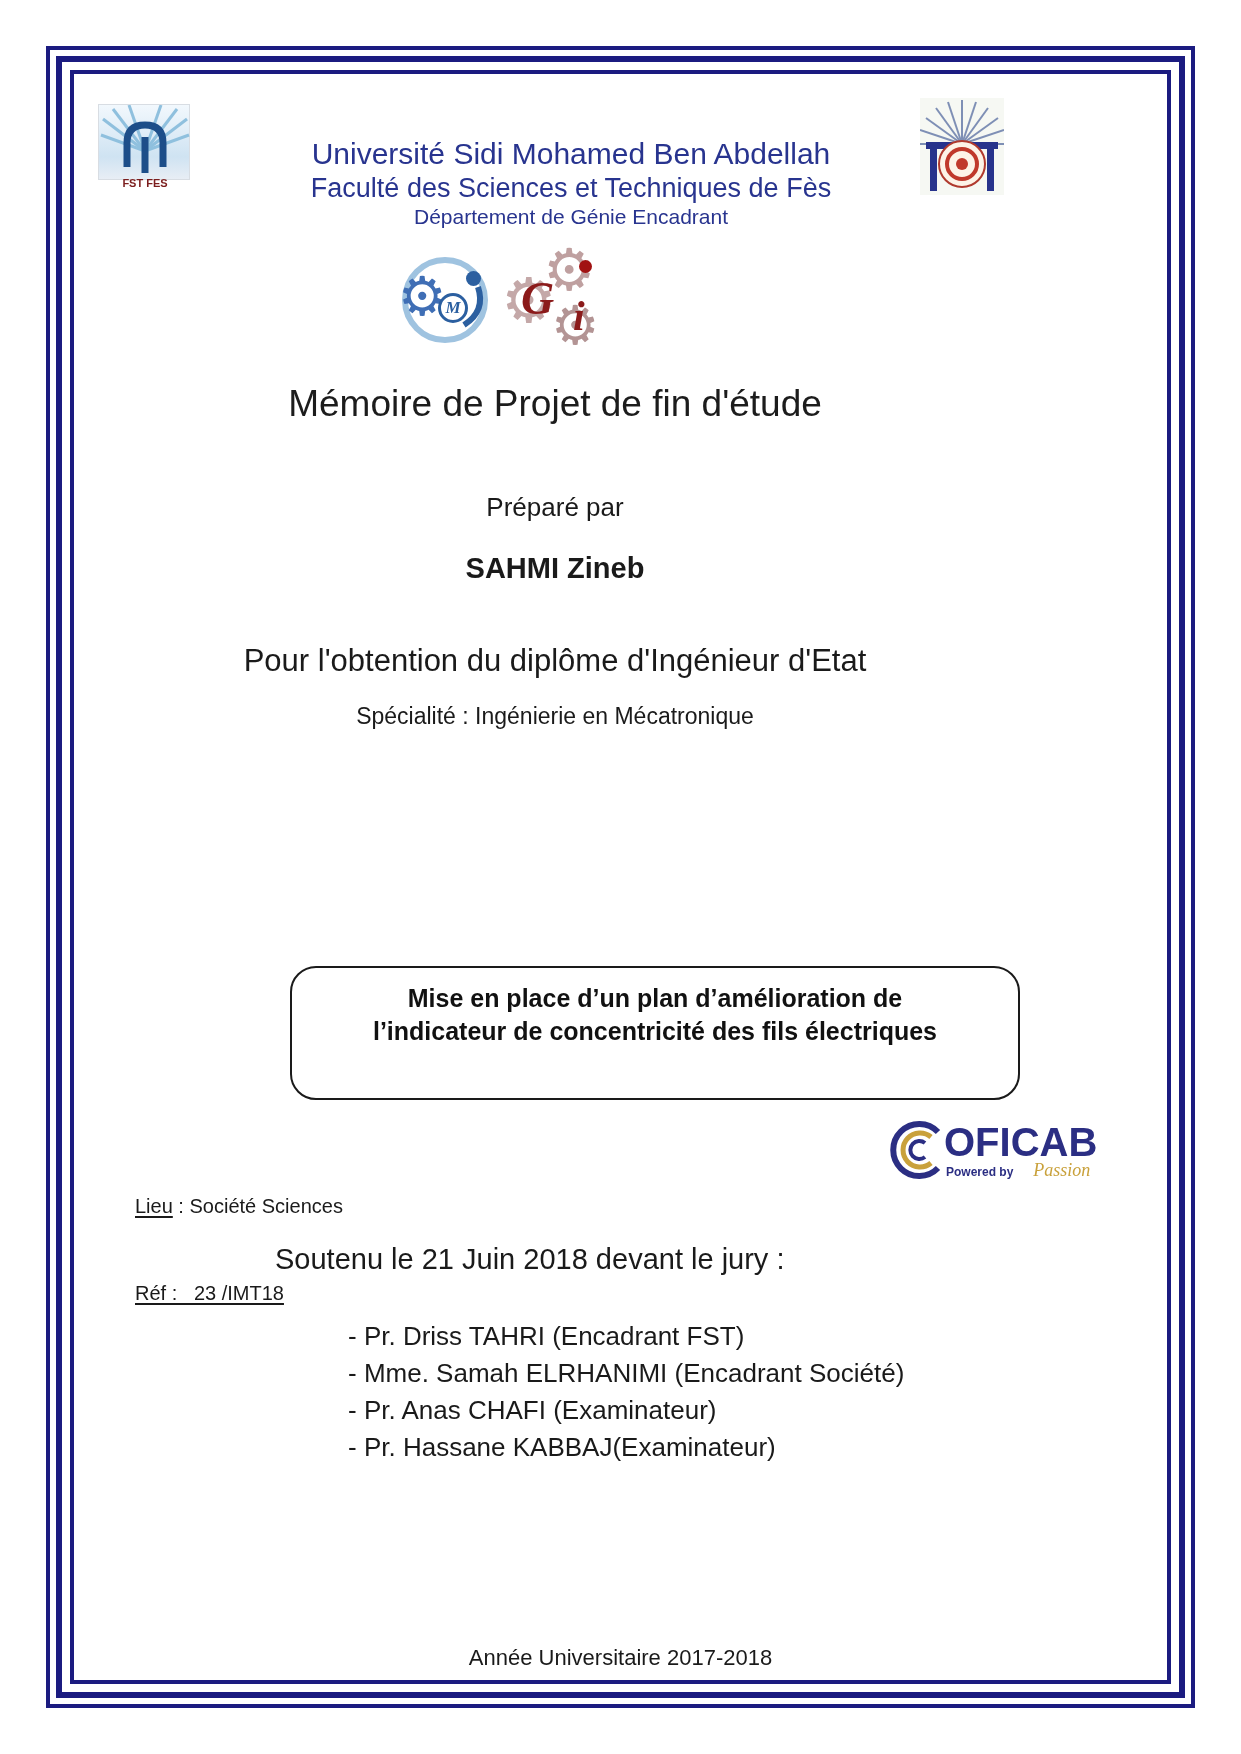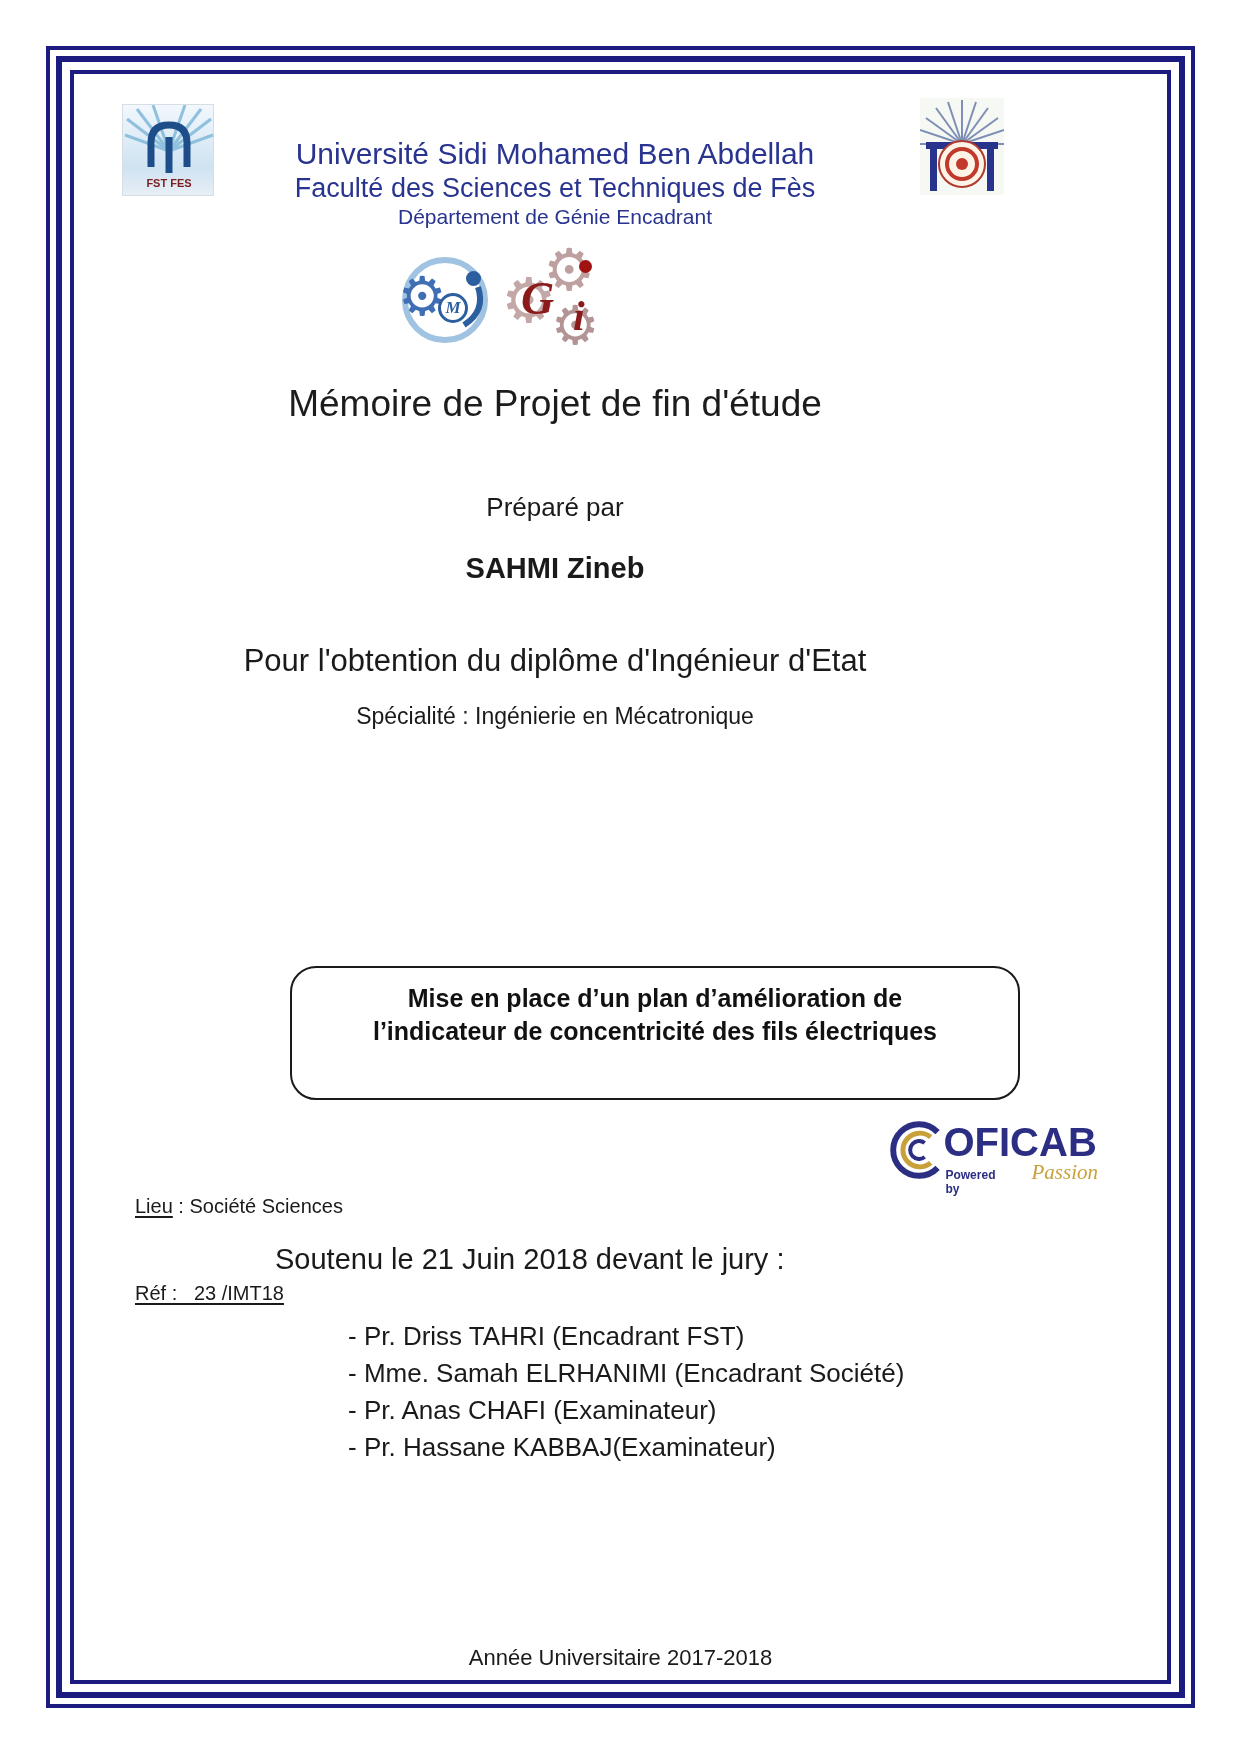--- a/index.html
+++ b/index.html
@@ -11,27 +11,27 @@
   
   .frame { position:absolute; border-style:solid; border-color:#1b1b80; pointer-events:none; }
   .frame.outer { inset:46px; border-width:4px; }
   .frame.mid   { inset:56px; border-width:6px; }
   .frame.inner { inset:70px; border-width:4px; }
 
   .abs { position:absolute; }
   .ctr { left:75px; width:960px; text-align:center; }
 
   
-  .hdr-block { top:136px; color:#28348f; }
+  .hdr-block { top:136px; color:#28348f;margin-left:16px; }
   .hdr-university { font-size:30px; line-height:36px; }
   .hdr-faculty    { font-size:27px; line-height:32px; }
   .hdr-department { font-size:21px; line-height:26px; }
 
   
-  .fst-logo { left:122px; top:104px; width:92px; height:92px;
+  .fst-logo { left:98px; top:104px; width:92px; height:76px;
     background:linear-gradient(180deg,#f2f8fd 0%,#cfe3f2 70%,#e8eef5 100%);
     border:1px solid #d8dde3; }
   
   .seal-logo { left:920px; top:98px; width:84px; height:97px; background:#f6f8f3; }
 
   
   .meca-logo { left:398px; top:253px; width:95px; height:95px; }
   .meca-gear { position:absolute; left:0px; top:12px; font-size:54px; color:#3f6eb5;
     font-family:"DejaVu Sans", sans-serif; }
   .meca-mcircle { position:absolute; left:40px; top:40px; width:30px; height:30px;
@@ -72,21 +72,21 @@
   
   .lieu-block { left:135px; top:1134px; font-size:20px; line-height:29px; white-space:pre; }
   .lieu-block .u { text-decoration:underline; text-underline-offset:3px; }
 
   
   .coficab { left:888px; top:1118px; width:210px; height:74px; display:flex; align-items:flex-start; }
   .cof-right { margin-left:-8px; margin-top:2px; display:flex; flex-direction:column; }
   .cof-word { font-size:40px; font-weight:bold; color:#2b2e83; letter-spacing:0px; line-height:44px; }
   .cof-tag { display:flex; gap:20px; align-items:baseline; margin-top:-4px; margin-left:2px; }
   .cof-pb { font-size:12px; font-weight:bold; color:#2b2e83; }
-  .cof-passion { font-size:21px; font-style:italic; color:#c9a13b;
+  .cof-passion { font-size:18px; font-style:italic; color:#c9a13b;
     font-family:"Liberation Serif", serif; }
 
   
   .defense { left:275px; top:1243px; font-size:29px; }
   .jury { left:348px; top:1318px; font-size:26px; line-height:37px; }
 
   .footer { top:1645px; left:0; width:1241px; text-align:center; font-size:22px; }
 </style>
 </head>
 <body>

